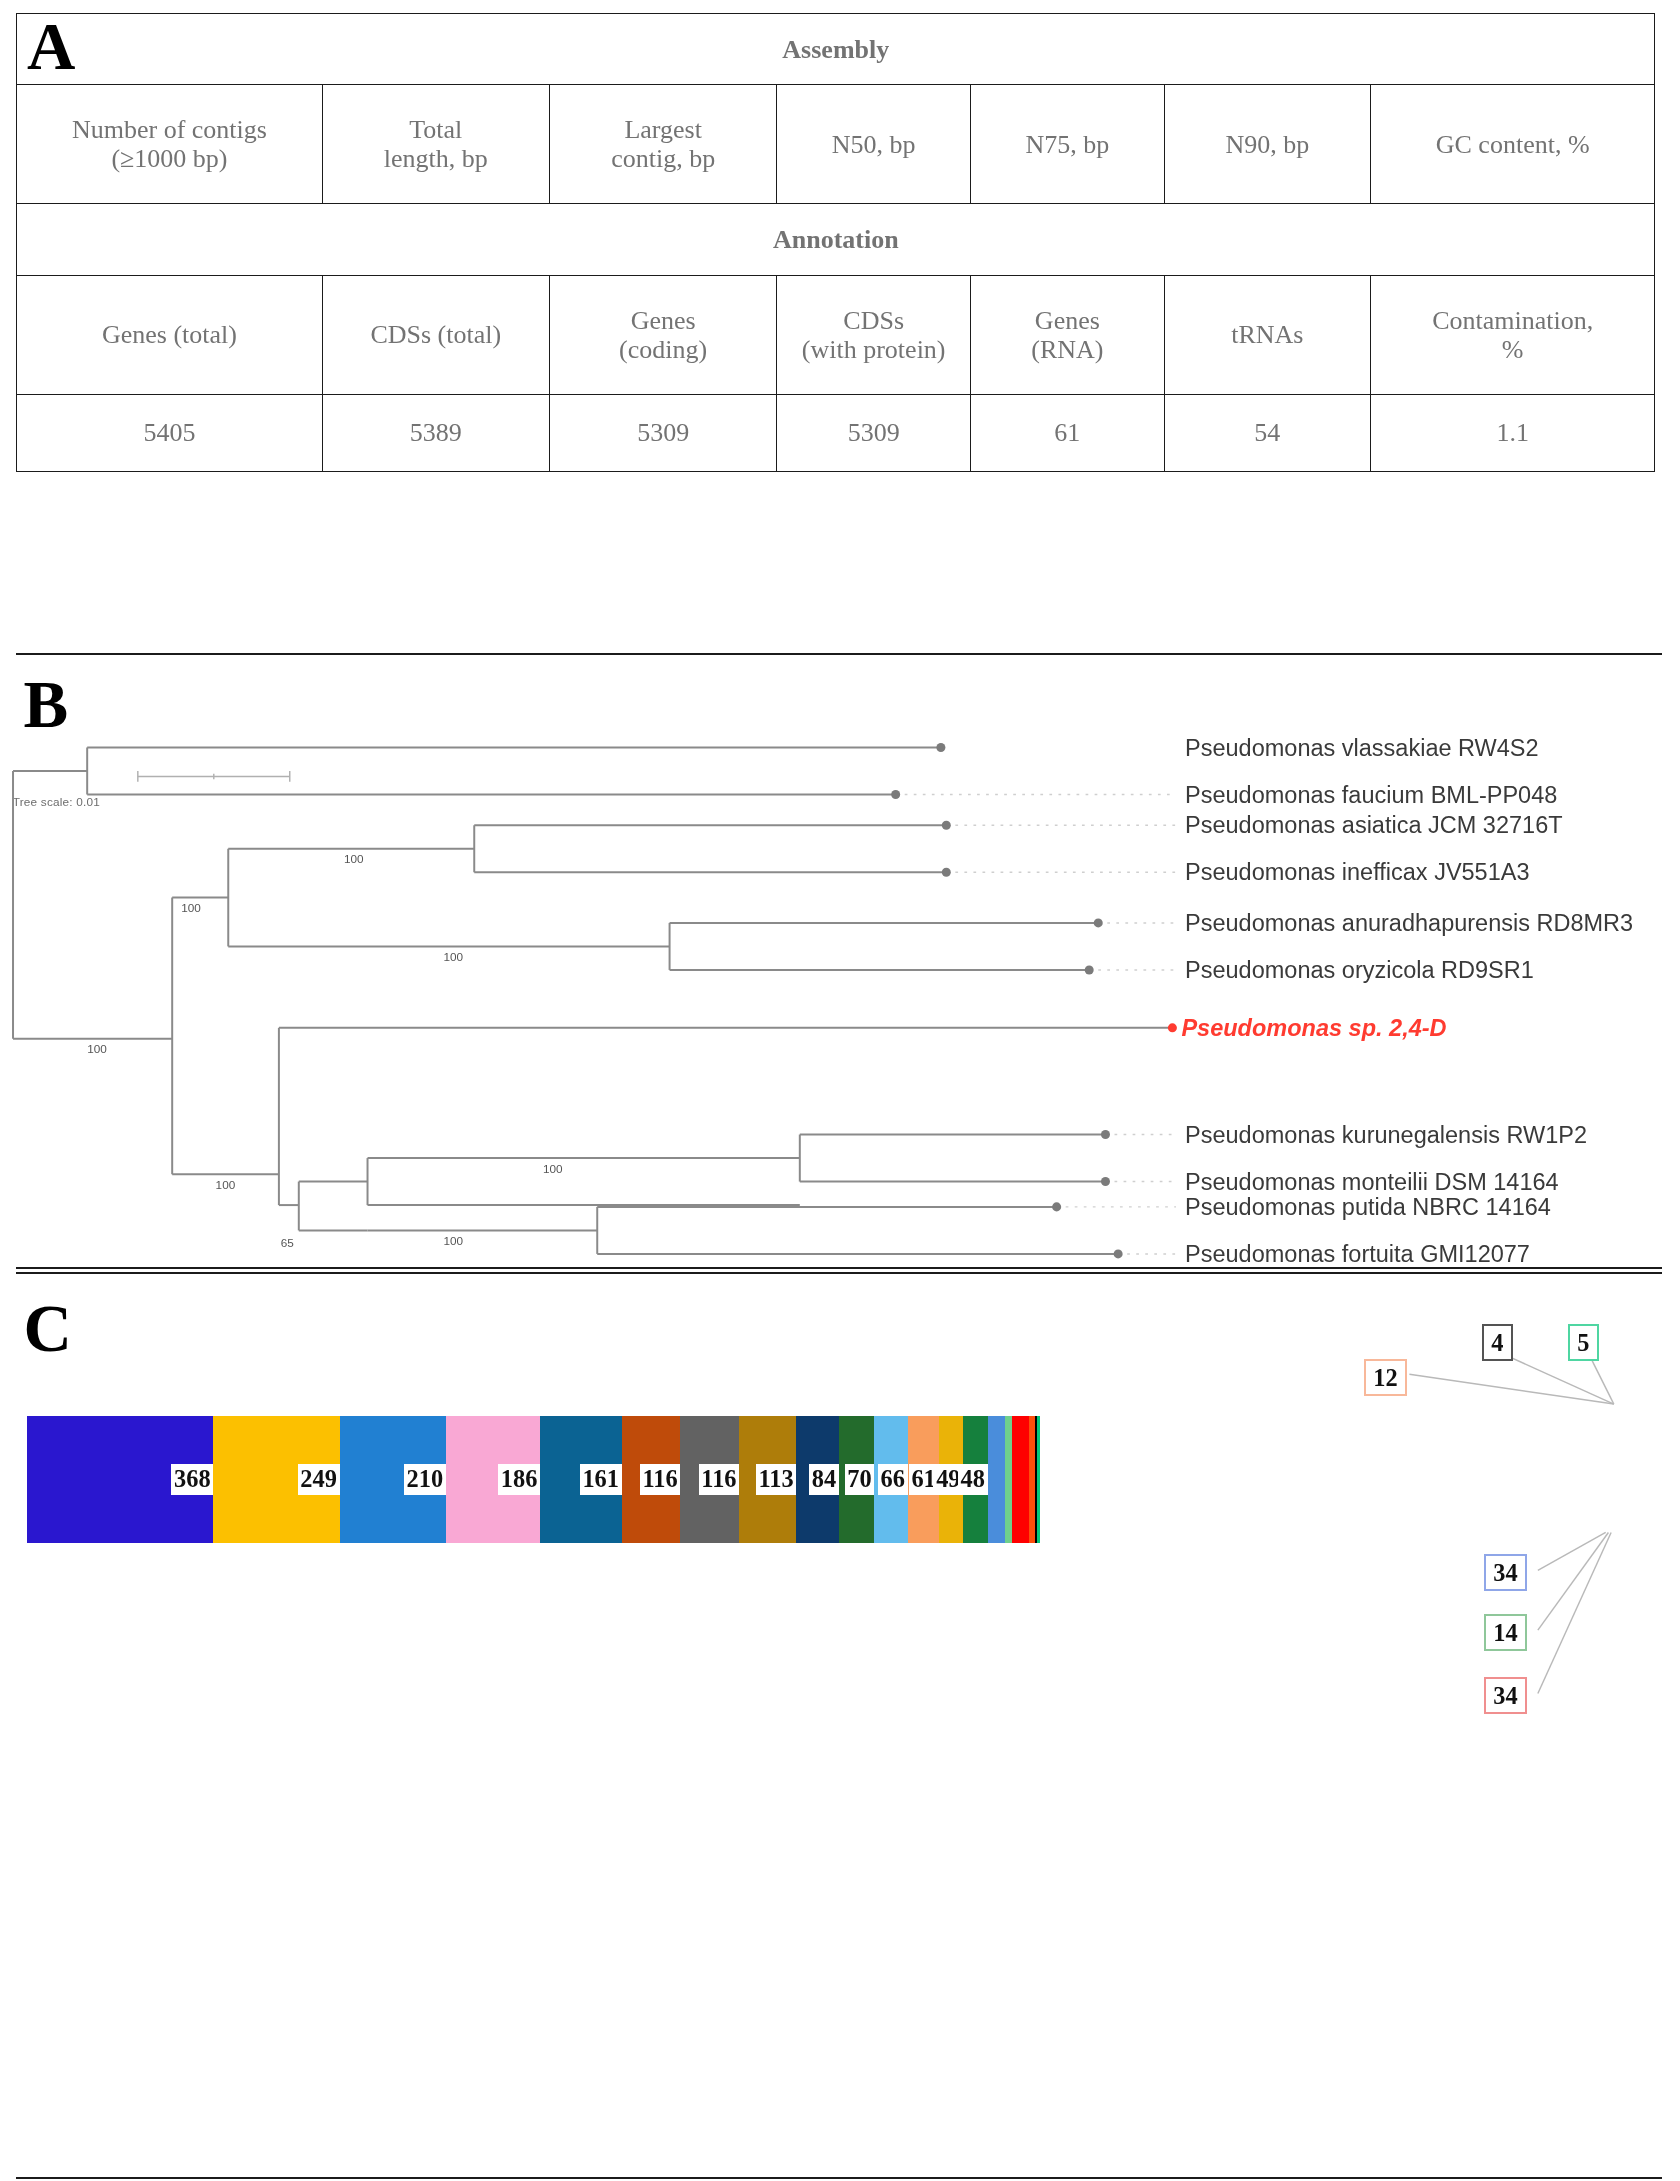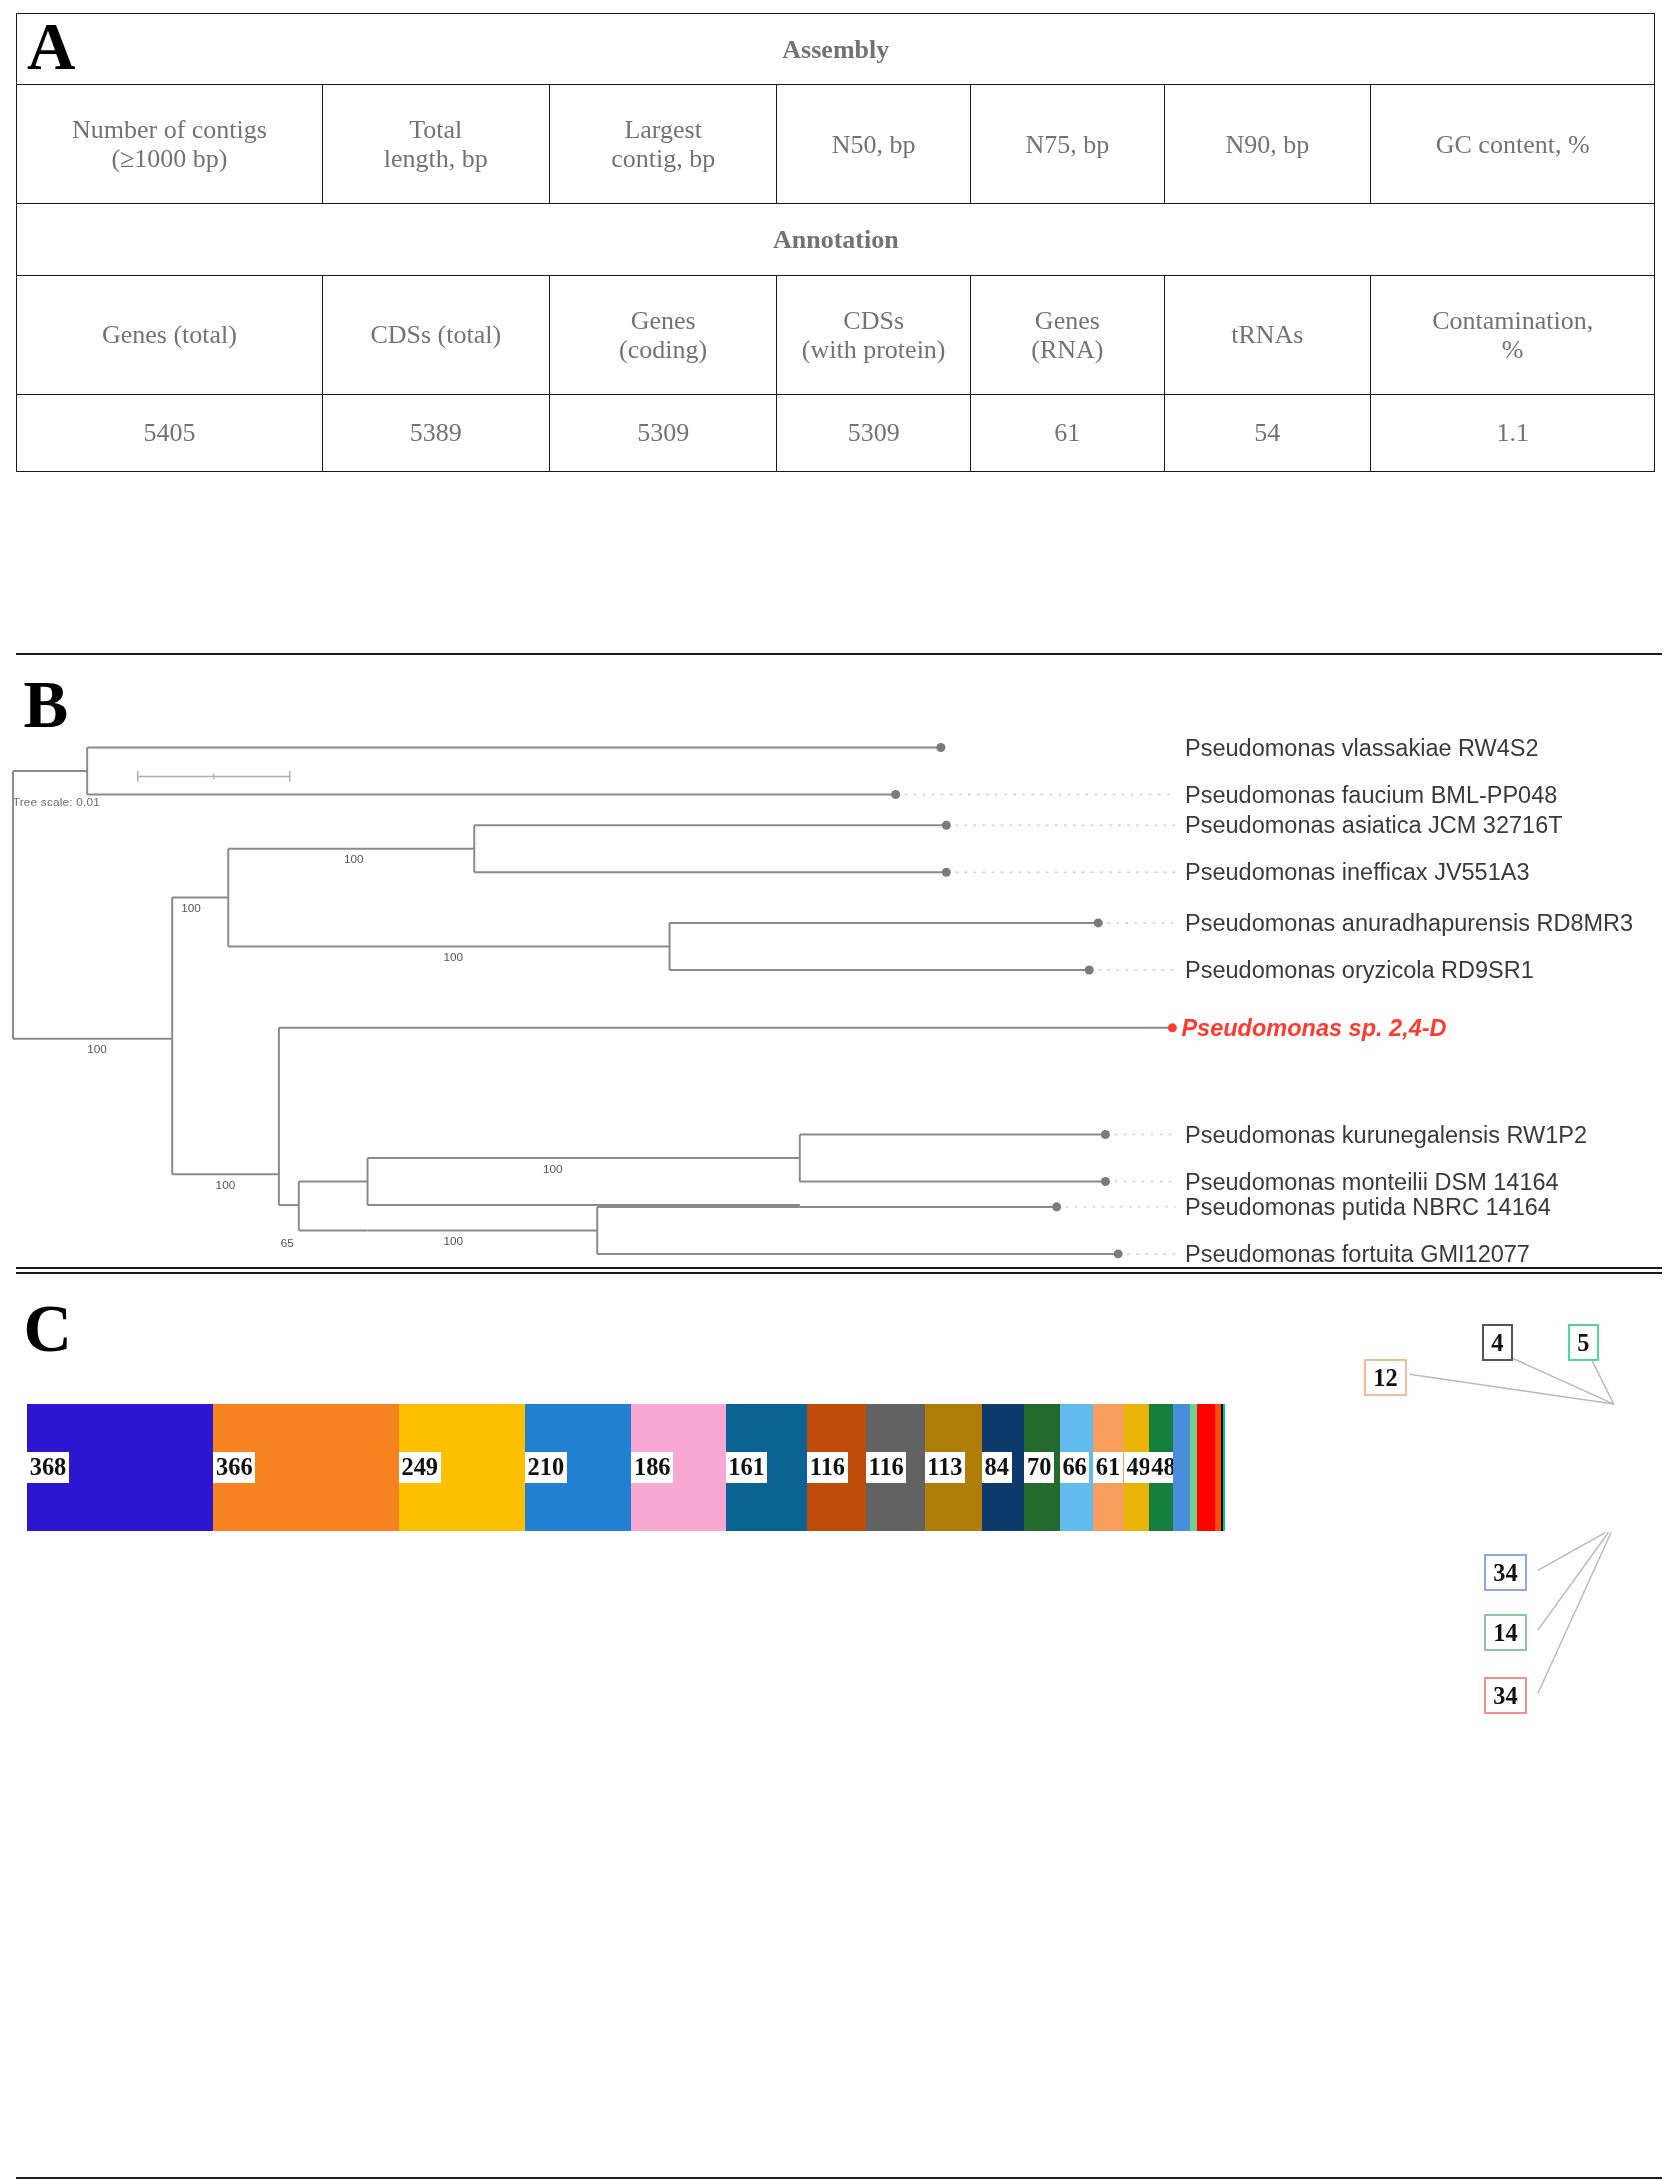--- a/index.html
+++ b/index.html
@@ -32,21 +32,21 @@
   .tiplabel{font-family:"Liberation Sans",sans-serif;font-size:26px;fill:#3a3a3a;}
   .tiplabel.focus{fill:#ff3b30;font-style:italic;font-weight:bold;}
   .boot{font-family:"Liberation Sans",sans-serif;font-size:13px;fill:#555;}
 
   
   .panelC{position:absolute;left:0px;top:1272px;width:1681px;height:909px;}
   #rule-top-c{top:0px;}
   #rule-bot-c{top:905px;}
 
   .barwrap{position:absolute;left:27px;top:132px;width:1597px;height:127px;display:flex;}
-  .seg{position:relative;display:flex;align-items:center;justify-content:flex-start;height:127px;}
+  .seg{position:relative;display:flex;align-items:center;justify-content:flex-end;height:127px;margin-top:12px;}
   .seg .num{background:#ffffff;color:#111;font-family:"Liberation Serif",serif;
     font-weight:bold;font-size:24.4px;line-height:1;padding:3.6px 2.7px;white-space:nowrap;}
 
   .callout{position:absolute;background:#fff;font-family:"Liberation Serif",serif;
     font-weight:bold;font-size:24.4px;line-height:1;padding:4.5px 7.2px;text-align:center;}
 
   svg.leaders{position:absolute;left:0;top:0;width:1681px;height:909px;pointer-events:none;}
 </style>
 </head>
 <body>
@@ -245,23 +245,20 @@
         <line x1="1700" y1="330" x2="1775" y2="288"></line>
         <line x1="1700" y1="396" x2="1778" y2="288"></line>
         <line x1="1700" y1="466" x2="1781" y2="288"></line>
       </g>
     </svg>
 
     <div class="barwrap">
       <div class="seg" style="width:11.67%;background:#2a17cf">
           <span class="num">368</span>
         </div>
-      <div class="seg" style="width:11.61%;background:#f68220">
-          <span class="num">366</span>
-        </div>
       <div class="seg" style="width:7.90%;background:#fcc000">
           <span class="num">249</span>
         </div>
       <div class="seg" style="width:6.66%;background:#2180d2">
           <span class="num">210</span>
         </div>
       <div class="seg" style="width:5.90%;background:#f9a8d4">
           <span class="num">186</span>
         </div>
       <div class="seg" style="width:5.11%;background:#0b6393">

